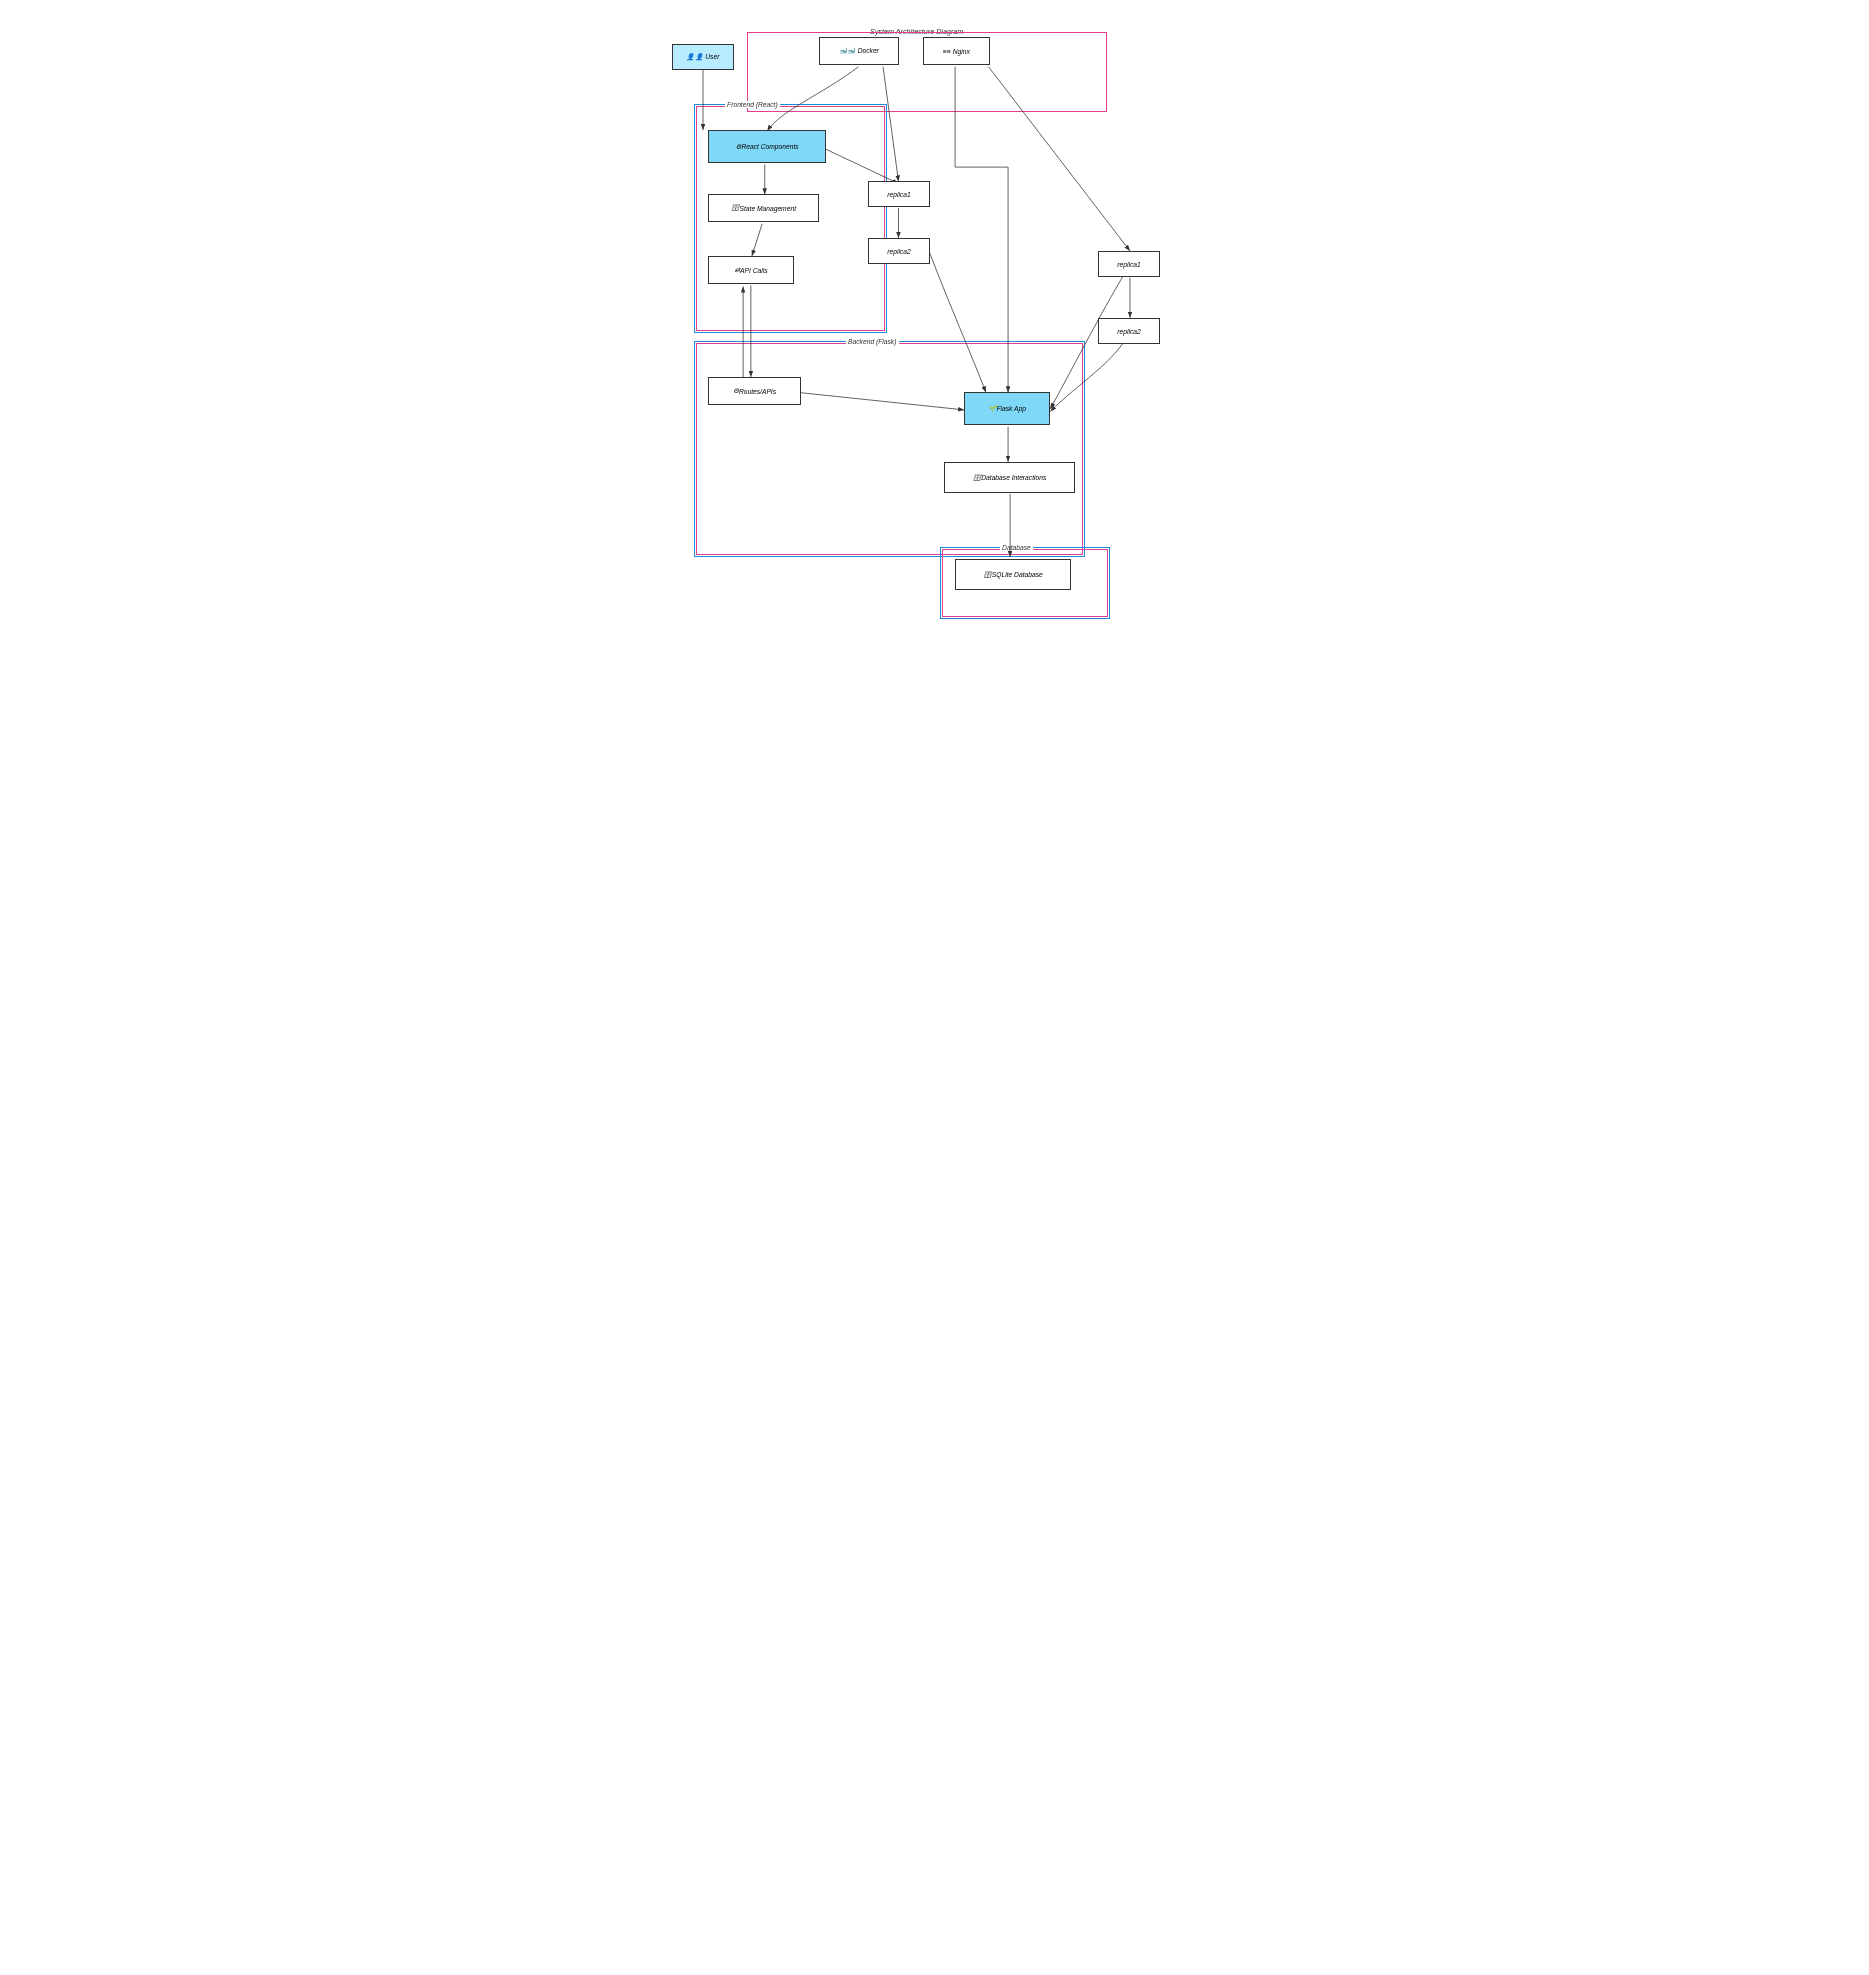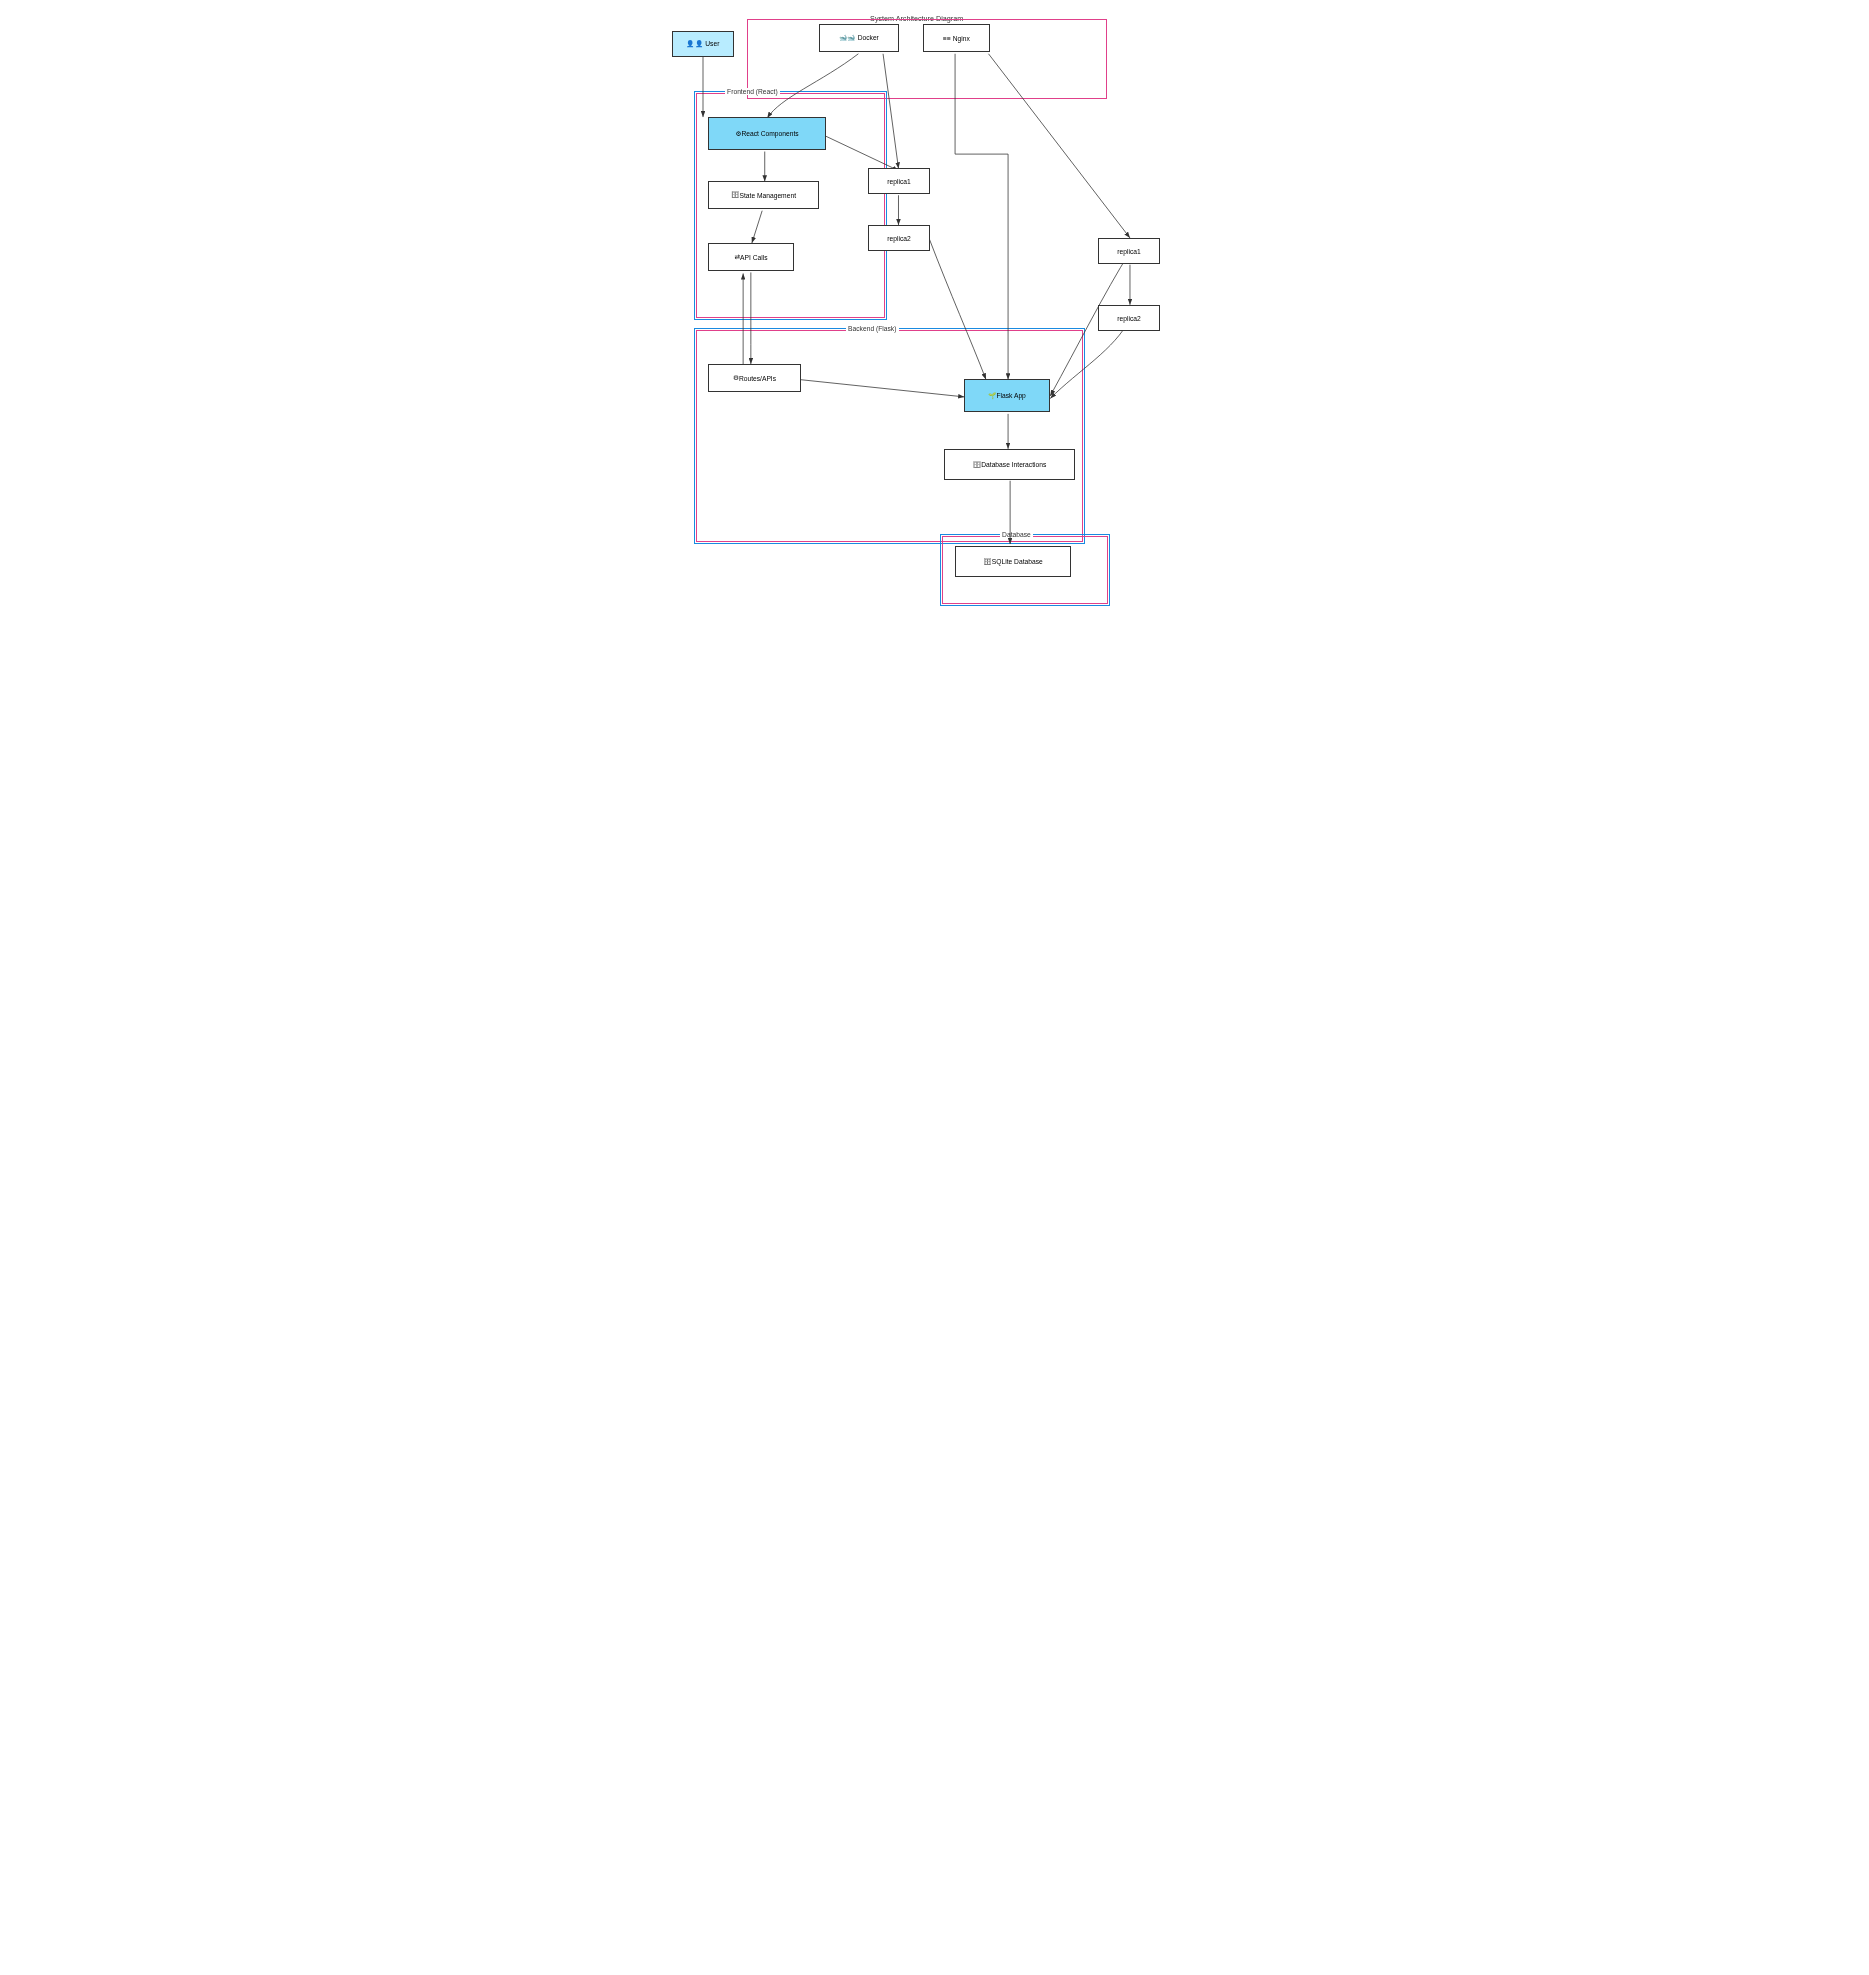--- a/index.html
+++ b/index.html
@@ -7,21 +7,22 @@
       background: #fff;
       font-family: Arial, sans-serif;
       font-size: 7.2px;
       width: 100%;
       min-height: 100vh;
     }
     .diagram-container {
       position: relative;
       width: 535px;
       height: 566px;
-      margin: 10px auto;
+      margin: 23px auto;
+      font-style: italic;
     }
     .node {
       position: absolute;
       border: 1px solid #333;
       background: #fff;
       display: flex;
       align-items: center;
       justify-content: center;
       padding: 3.1px 6.2px;
       font-size: 6.7px;

